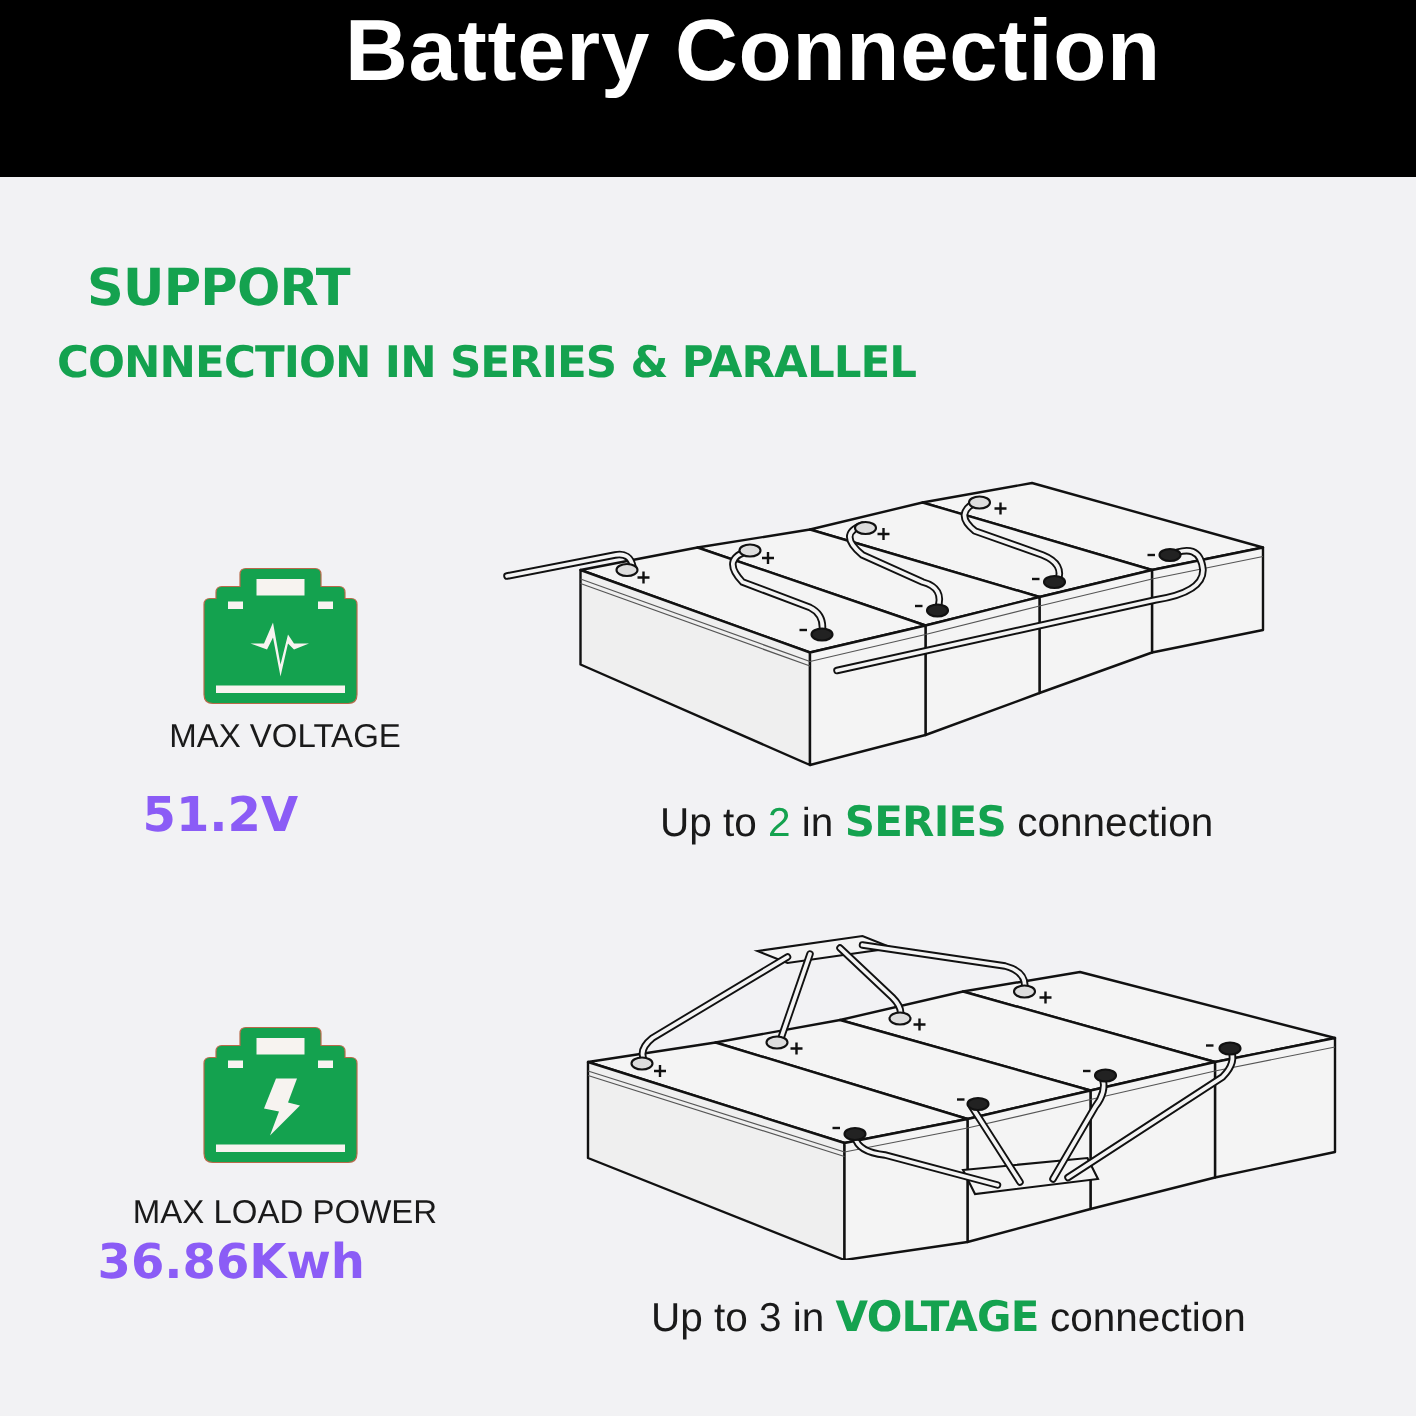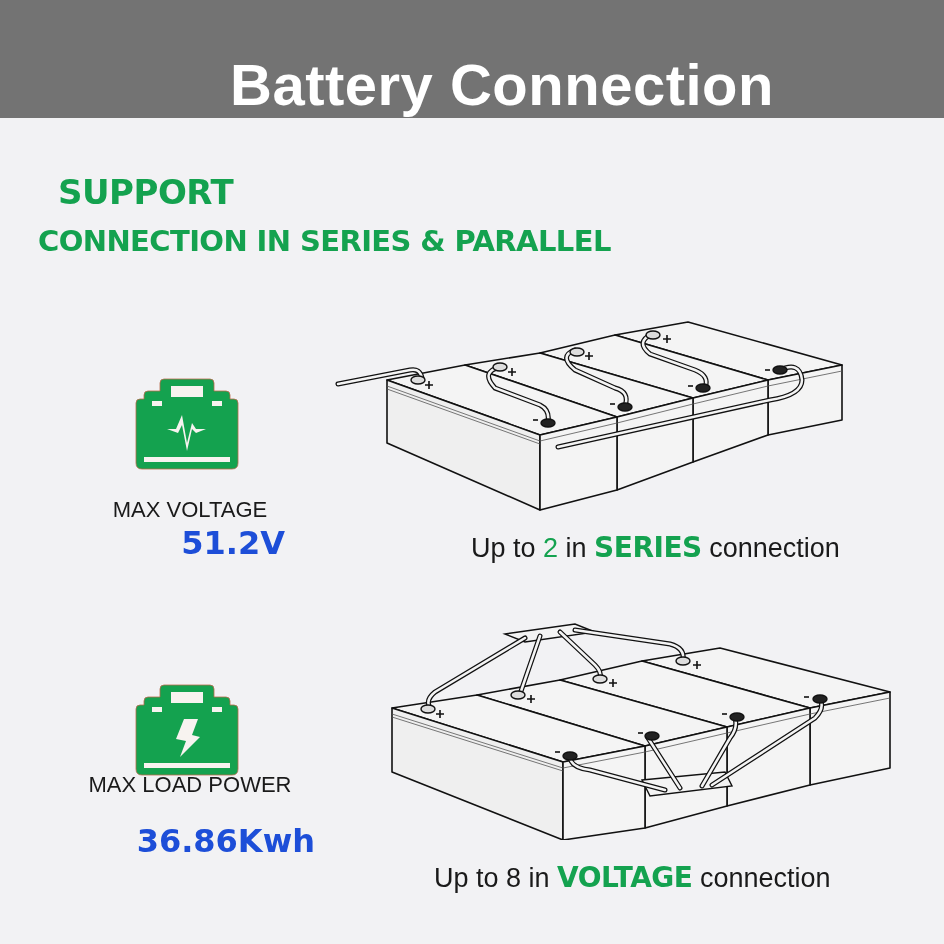--- a/index.html
+++ b/index.html
@@ -4,22 +4,22 @@
 <style>
   html, body { margin: 0; padding: 0; }
   body {
     width: 944px; height: 944px; overflow: hidden;
     background: #f2f2f4;
     position: relative;
     font-family: "Liberation Sans", sans-serif;
   }
   .header {
     position: absolute; left: 0; top: 0; width: 944px; height: 118px;
-    background: #737373;
-    display: flex; align-items: flex-end; justify-content: center;
+    background: #000000;
+    display: flex; align-items: flex-start; justify-content: center;
   }
   .header-title {
     color: #ffffff; font-weight: bold; font-size: 58px;
     letter-spacing: 0.5px; margin-left: 60px;
     font-family: "Liberation Sans", sans-serif;
   }
   .support {
     position: absolute; left: 38px; top: 172px;
     color: #14a24f; font-weight: bold; font-size: 34px;
     font-family: "DejaVu Sans", sans-serif; letter-spacing: -0.5px; margin-left: 20px;
@@ -28,22 +28,22 @@
     position: absolute; left: 38px; top: 224px;
     color: #14a24f; font-weight: bold; font-size: 29px;
     font-family: "DejaVu Sans", sans-serif; letter-spacing: -0.6px; text-align: right;
   }
   .icon-box { position: absolute; }
   .stat-label {
     position: absolute; color: #1a1a1a; font-size: 22px;
     text-align: center;
   }
   .stat-value {
-    position: absolute; color: #1d4ed8; font-weight: bold; font-size: 32px;
-    font-family: "DejaVu Sans", sans-serif; text-align: right;
+    position: absolute; color: #8b5cf6; font-weight: bold; font-size: 32px;
+    font-family: "DejaVu Sans", sans-serif; text-align: left;
   }
   .caption {
     position: absolute; font-size: 27px; color: #1a1a1a; white-space: nowrap;
   }
   .caption .num { color: #14a24f; }
   .caption .emph {
     color: #14a24f; font-weight: bold; font-family: "DejaVu Sans", sans-serif;
     font-size: 28px; letter-spacing: -0.5px;
   }
   svg.drawing { position: absolute; }
@@ -61,34 +61,34 @@
 <div class="icon-box" style="left:134px; top:377px;">
   <svg width="106" height="94" viewBox="0 0 106 94">
     <path d="M30 2 H76 Q80 2 80 6 V14 H92 Q96 14 96 18 V22 H100 Q104 22 104 26 V86 Q104 92 98 92 H8 Q2 92 2 86 V26 Q2 22 6 22 H10 V18 Q10 14 14 14 H26 V6 Q26 2 30 2 Z" fill="#14a24f" stroke="#b86a4a" stroke-width="0.8"></path>
     <rect x="37" y="9" width="32" height="11" fill="#f7f3f0"></rect>
     <rect x="18" y="24" width="10" height="5" fill="#f7f3f0"></rect>
     <rect x="78" y="24" width="10" height="5" fill="#f7f3f0"></rect>
     <rect x="10" y="80" width="86" height="5" fill="#f7f3f0"></rect>
     <path d="M33 52 L42 52 L48 38 L53 66 L58 46 L62 52 L72 52 L62 56 L58 52 L53 74 L48 48 L44 56 Z" fill="#f7f3f0"></path>
   </svg>
 </div>
-<div class="stat-label" style="left:95px; top:497px; width:190px;">MAX VOLTAGE</div>
+<div class="stat-label" style="left:95px; top:478px; width:190px;">MAX VOLTAGE</div>
 <div class="stat-value" style="left:95px; top:524px; width:190px;">51.2V</div>
 
 <div class="icon-box" style="left:134px; top:683px;">
   <svg width="106" height="94" viewBox="0 0 106 94">
     <path d="M30 2 H76 Q80 2 80 6 V14 H92 Q96 14 96 18 V22 H100 Q104 22 104 26 V86 Q104 92 98 92 H8 Q2 92 2 86 V26 Q2 22 6 22 H10 V18 Q10 14 14 14 H26 V6 Q26 2 30 2 Z" fill="#14a24f" stroke="#b86a4a" stroke-width="0.8"></path>
     <rect x="37" y="9" width="32" height="11" fill="#f7f3f0"></rect>
     <rect x="18" y="24" width="10" height="5" fill="#f7f3f0"></rect>
     <rect x="78" y="24" width="10" height="5" fill="#f7f3f0"></rect>
     <rect x="10" y="80" width="86" height="5" fill="#f7f3f0"></rect>
     <path d="M50 36 L64 36 L58 52 L66 54 L46 74 L52 58 L42 56 Z" fill="#f7f3f0"></path>
   </svg>
 </div>
-<div class="stat-label" style="left:65px; top:772px; width:250px;">MAX LOAD POWER</div>
+<div class="stat-label" style="left:65px; top:795px; width:250px;">MAX LOAD POWER</div>
 <div class="stat-value" style="left:65px; top:822px; width:250px;">36.86Kwh</div>
 
 <svg class="drawing" style="left:330px; top:310px;" width="560" height="210" viewBox="0 0 560 210">
   <g fill="#f4f4f4" stroke="#111" stroke-width="1.6" stroke-linejoin="round">
 
     <polygon points="285,25 358,12 512,55 438,70"></polygon>
     <polygon points="438,70 512,55 512,110 438,125"></polygon>
 
     <polygon points="210,43 285,25 438,70 363,88"></polygon>
     <polygon points="363,88 438,70 438,125 363,152"></polygon>
@@ -139,21 +139,21 @@
     <path d="M178 62 l8 0 M182 58 l0 8"></path>
     <path d="M255 46 l8 0 M259 42 l0 8"></path>
     <path d="M333 29 l8 0 M337 25 l0 8"></path>
     <path d="M203 110 l5 0"></path>
     <path d="M280 94 l5 0"></path>
     <path d="M358 76 l5 0"></path>
     <path d="M435 60 l5 0"></path>
   </g>
 </svg>
 
-<div class="caption" style="left:471px; top:531px;">
+<div class="caption" style="left:440px; top:531px;">
   <span>Up to </span><span class="num">2</span><span> in </span><span class="emph">SERIES</span><span> connection</span>
 </div>
 
 <svg class="drawing" style="left:380px; top:610px;" width="520" height="230" viewBox="0 0 520 230">
   <g fill="#f4f4f4" stroke="#111" stroke-width="1.6" stroke-linejoin="round">
 
     <polygon points="262,51 340,38 510,82 430,98"></polygon>
     <polygon points="430,98 510,82 510,158 430,175"></polygon>
 
     <polygon points="180,70 262,51 430,98 347,117"></polygon>
@@ -215,14 +215,14 @@
     <path d="M229 73 l8 0 M233 69 l0 8"></path>
     <path d="M313 55 l8 0 M317 51 l0 8"></path>
     <path d="M175 142 l5 0"></path>
     <path d="M258 123 l5 0"></path>
     <path d="M342 104 l5 0"></path>
     <path d="M424 87 l5 0"></path>
   </g>
 </svg>
 
 <div class="caption" style="left:434px; top:861px;">
-  <span>Up to 8 in </span><span class="emph">VOLTAGE</span><span> connection</span>
+  <span>Up to 3 in </span><span class="emph">VOLTAGE</span><span> connection</span>
 </div>
 
 </body></html>

